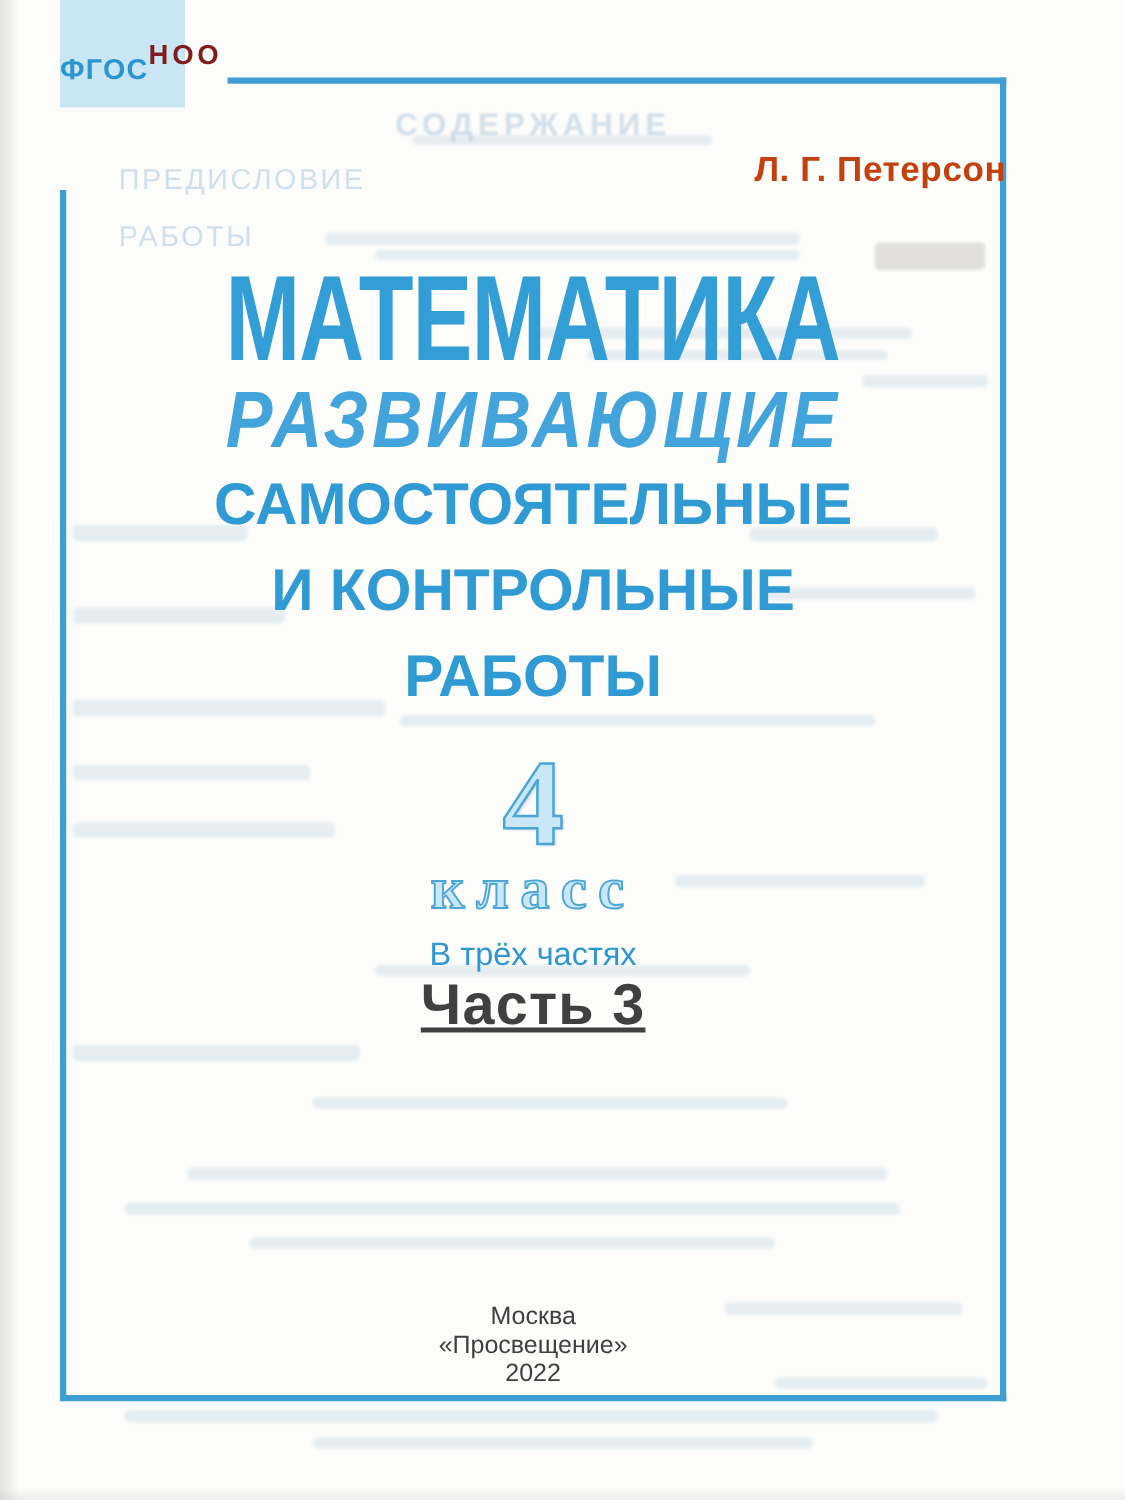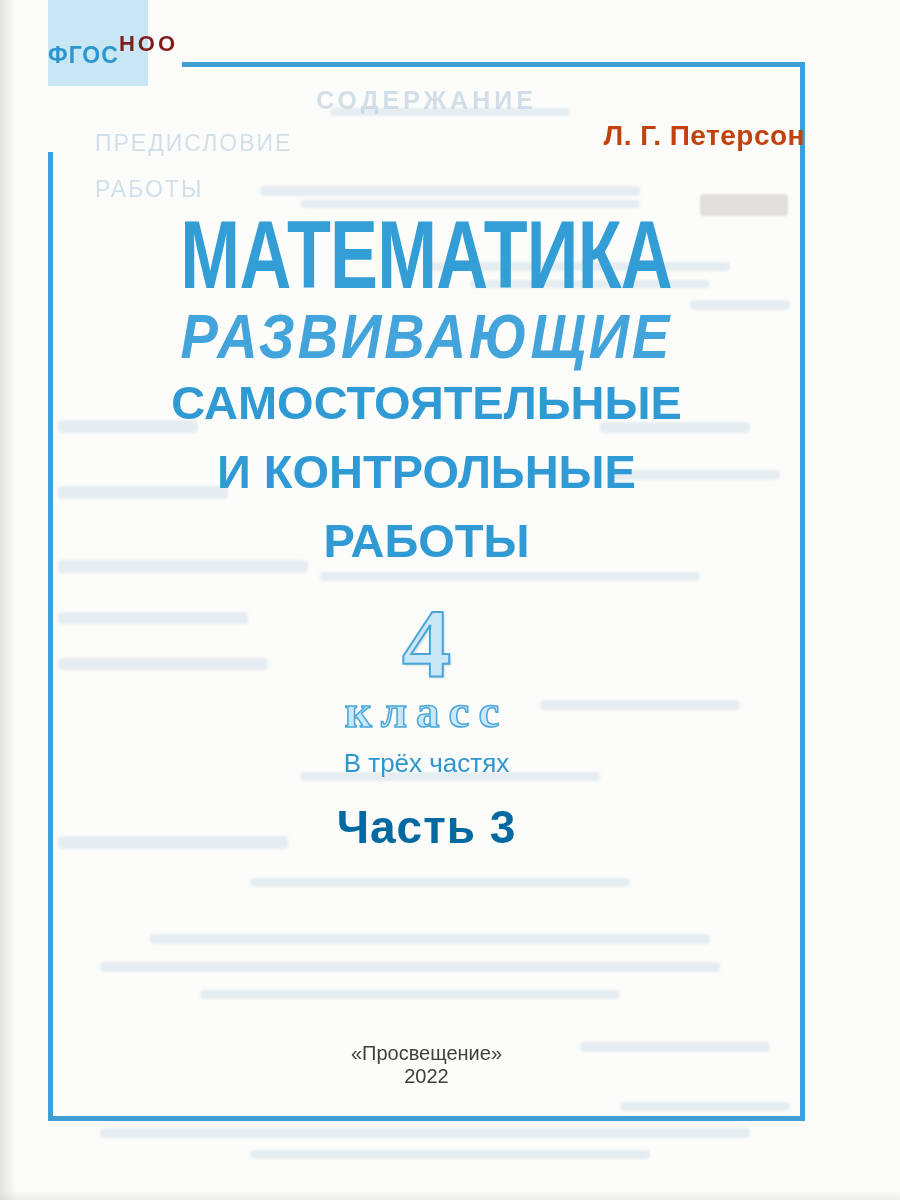--- a/index.html
+++ b/index.html
@@ -38,21 +38,21 @@
   .script{top:294px;line-height:1;margin-top:10px;}
   .script .inner{display:inline-block;font-size:56px;font-weight:bold;font-style:italic;
     color:#42a4da;letter-spacing:3px;transform:scaleY(1.14);transform-origin:center top;line-height:1;}
   .subtitle{top:368px;font-size:47px;font-weight:bold;color:#2f9ad3;line-height:69px;}
   .grade-number{top:594px;font-family:"Liberation Serif", serif;font-size:98px;font-weight:bold;
     color:#c9e7f6;-webkit-text-stroke:2px #4aa6d8;line-height:1;
     text-shadow:2px 2px 2px rgba(120,120,120,.22);}
   .grade-word{top:688px;font-family:"Liberation Serif", serif;font-size:47px;font-weight:bold;
     color:#c9e7f6;-webkit-text-stroke:1.5px #4aa6d8;letter-spacing:9px;line-height:1;}
   .parts-note{top:748px;font-size:26px;color:#2e96d0;}
-  .part-label{top:800px;font-size:46px;font-weight:bold;color:#0369a1;letter-spacing:1px;}
+  .part-label{top:776px;font-size:46px;font-weight:bold;color:#404040;letter-spacing:1px;text-decoration:underline;}
   .edition{top:903px;font-size:24px;color:#4b4b4b;}
   .imprint{top:1042px;font-size:20px;color:#3f3f3f;line-height:23px;}
 
   
   .ghost-word{position:absolute;font-weight:normal;color:#b6cde1;opacity:.6;
     filter:blur(.6px);white-space:nowrap;}
   .ghost-center{left:48px;width:757px;text-align:center;position:absolute;
     font-weight:bold;color:#b0c8dc;opacity:.55;filter:blur(.7px);}
   .gbar{position:absolute;background:#c3d6e4;opacity:.38;border-radius:4px;filter:blur(1.2px);}
   .gbar.gray{background:#c6c3bc;opacity:.5;}
@@ -135,17 +135,18 @@
   </div>
 
   <div class="col grade-number">4</div>
   <div class="col grade-word">класс</div>
 
   <div class="col parts-note">В трёх частях</div>
   <div class="col part-label">Часть 3</div>
 
 
   <div class="col imprint">
+    <div>Москва</div>
     <div>«Просвещение»</div>
     <div>2022</div>
   </div>
 
 </div>
 
 </body></html>

